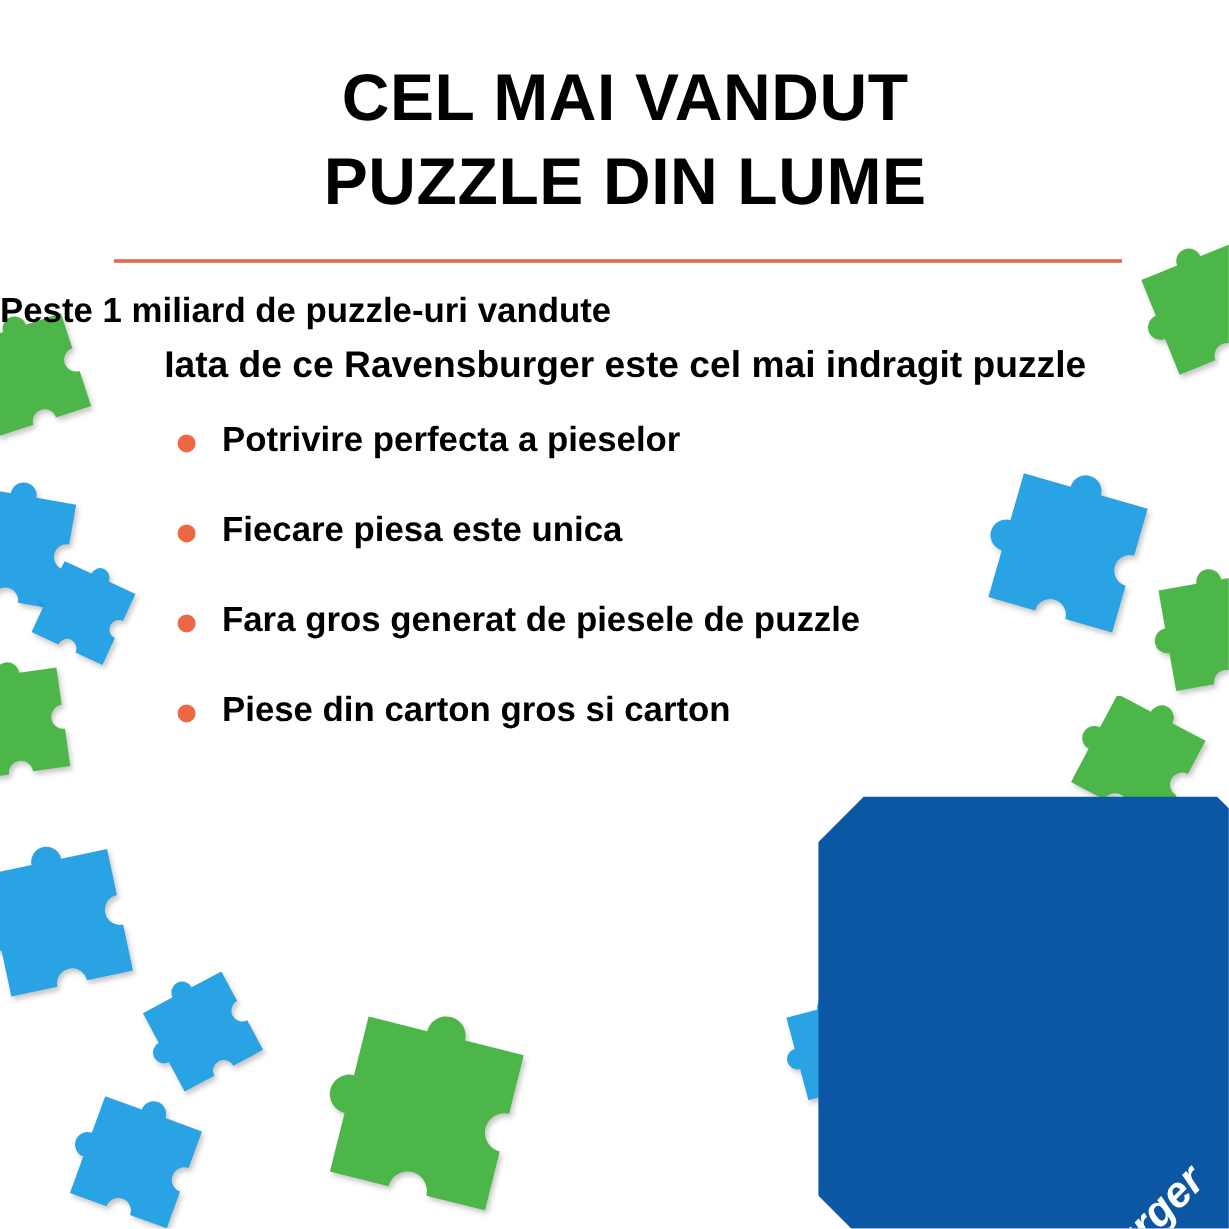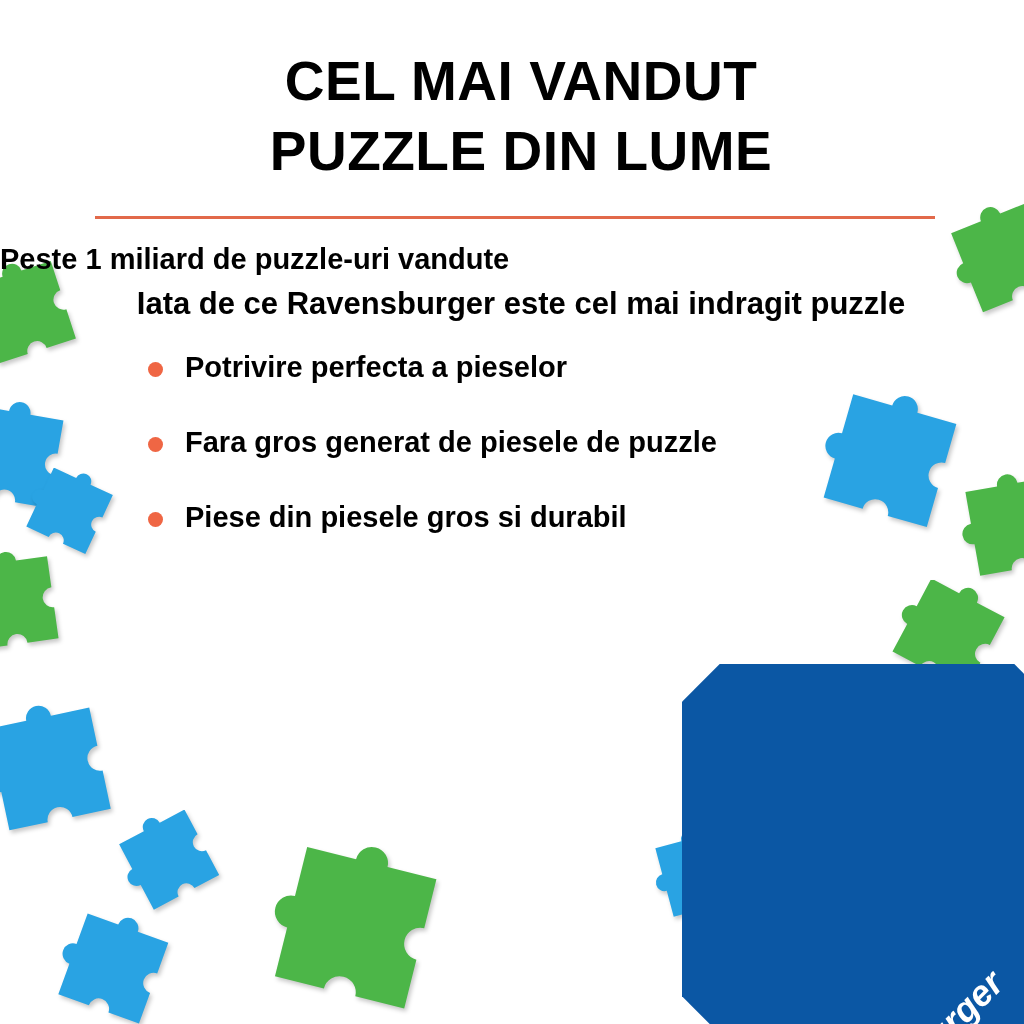--- a/index.html
+++ b/index.html
@@ -213,25 +213,29 @@
     <div class="sub1">Peste 1 miliard de puzzle-uri vandute</div>
     <div class="sub2">Iata de ce Ravensburger este cel mai indragit puzzle</div>
 
     <div class="bullets">
       <div class="bullet">
         <span class="dot"></span>
         <span class="bullet-label">Potrivire perfecta a pieselor</span>
       </div>
       <div class="bullet">
         <span class="dot"></span>
+        <span class="bullet-label">Fiecare piesa este unica</span>
+      </div>
+      <div class="bullet">
+        <span class="dot"></span>
         <span class="bullet-label">Fara gros generat de piesele de puzzle</span>
       </div>
       <div class="bullet">
         <span class="dot"></span>
-        <span class="bullet-label">Piese din piesele gros si durabil</span>
+        <span class="bullet-label">Piese din carton gros si carton</span>
       </div>
     </div>
   </div>
 
   <div class="corner">
     <div class="corner-tri"></div>
     <div class="corner-text">Ravensburger</div>
   </div>
 
 </div>

